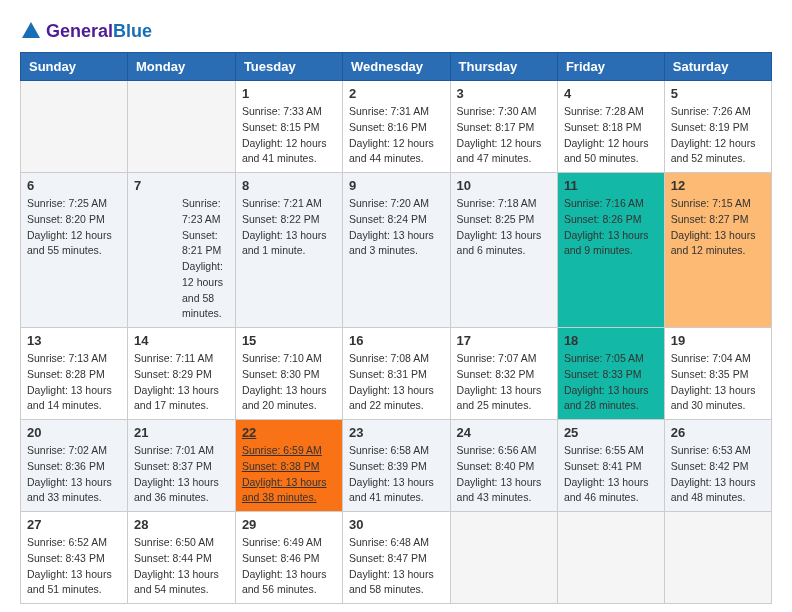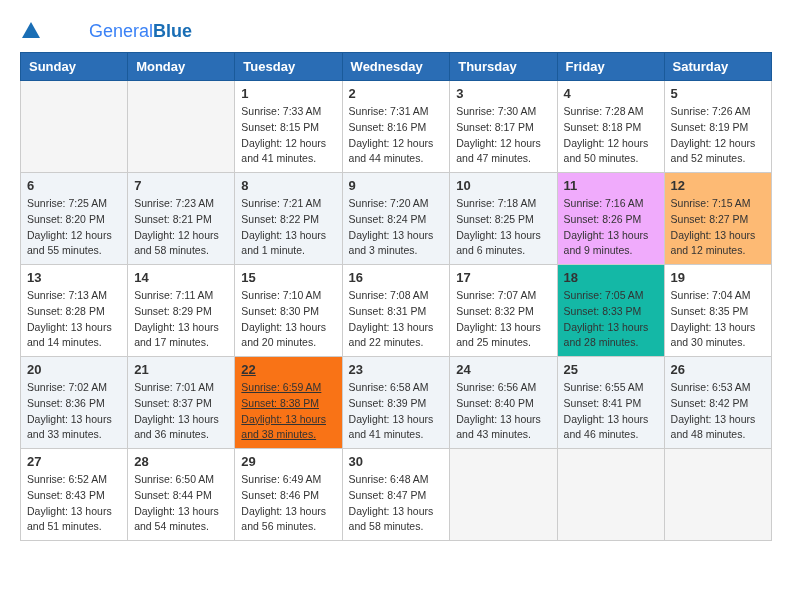--- a/index.html
+++ b/index.html
@@ -79,21 +79,21 @@
   </style>
 </head>
 <body>
 
 <div class="header-area">
   <div class="logo">
     <svg class="logo-icon" viewBox="0 0 22 22" xmlns="http://www.w3.org/2000/svg">
       <polygon points="11,2 20,18 2,18" fill="#1a6eb5"></polygon>
     </svg>
     <span>
-      <span style="font-size:18px;font-weight:normal;color:#3b82f6;margin-left:43px;">General</span><span style="font-size:18px;font-weight:bold;color:#1a6eb5;">Blue</span>
+      <span style="font-size:18px;font-weight:bold;color:#4c1d95;">General</span><span style="font-size:18px;font-weight:bold;color:#1a6eb5;">Blue</span>
     </span>
   </div>
 </div>
 
 <table class="calendar">
   <thead>
     <tr>
       <th>Sunday</th>
       <th>Monday</th>
       <th>Tuesday</th>
@@ -140,21 +140,21 @@
       </tr>
       <tr>
         <td style="background: rgb(240, 244, 248);">
           <span class="day-number">6</span>
           <div class="day-info" style="white-space: pre-line;">Sunrise: 7:25 AM
 Sunset: 8:20 PM
 Daylight: 12 hours and 55 minutes.</div>
         </td>
         <td style="background: rgb(240, 244, 248);">
           <span class="day-number">7</span>
-          <div class="day-info" style="white-space: pre-line;">Sunrise: 7:23 AM
+          <div class="day-info" style="white-space: pre-line; margin-left: 48px;">Sunrise: 7:23 AM
 Sunset: 8:21 PM
 Daylight: 12 hours and 58 minutes.</div>
         </td>
         <td style="background: rgb(240, 244, 248);">
           <span class="day-number">8</span>
           <div class="day-info" style="white-space: pre-line;">Sunrise: 7:21 AM
 Sunset: 8:22 PM
 Daylight: 13 hours and 1 minute.</div>
         </td>
         <td style="background: rgb(240, 244, 248);">
@@ -162,21 +162,21 @@
           <div class="day-info" style="white-space: pre-line;">Sunrise: 7:20 AM
 Sunset: 8:24 PM
 Daylight: 13 hours and 3 minutes.</div>
         </td>
         <td style="background: rgb(240, 244, 248);">
           <span class="day-number">10</span>
           <div class="day-info" style="white-space: pre-line;">Sunrise: 7:18 AM
 Sunset: 8:25 PM
 Daylight: 13 hours and 6 minutes.</div>
         </td>
-        <td style="background: #f0abfc;">
+        <td style="background: #14b8a6;">
           <span class="day-number">11</span>
           <div class="day-info" style="white-space: pre-line;">Sunrise: 7:16 AM
 Sunset: 8:26 PM
 Daylight: 13 hours and 9 minutes.</div>
         </td>
         <td style="background: #fdba74;">
           <span class="day-number">12</span>
           <div class="day-info" style="white-space: pre-line;">Sunrise: 7:15 AM
 Sunset: 8:27 PM
 Daylight: 13 hours and 12 minutes.</div>

